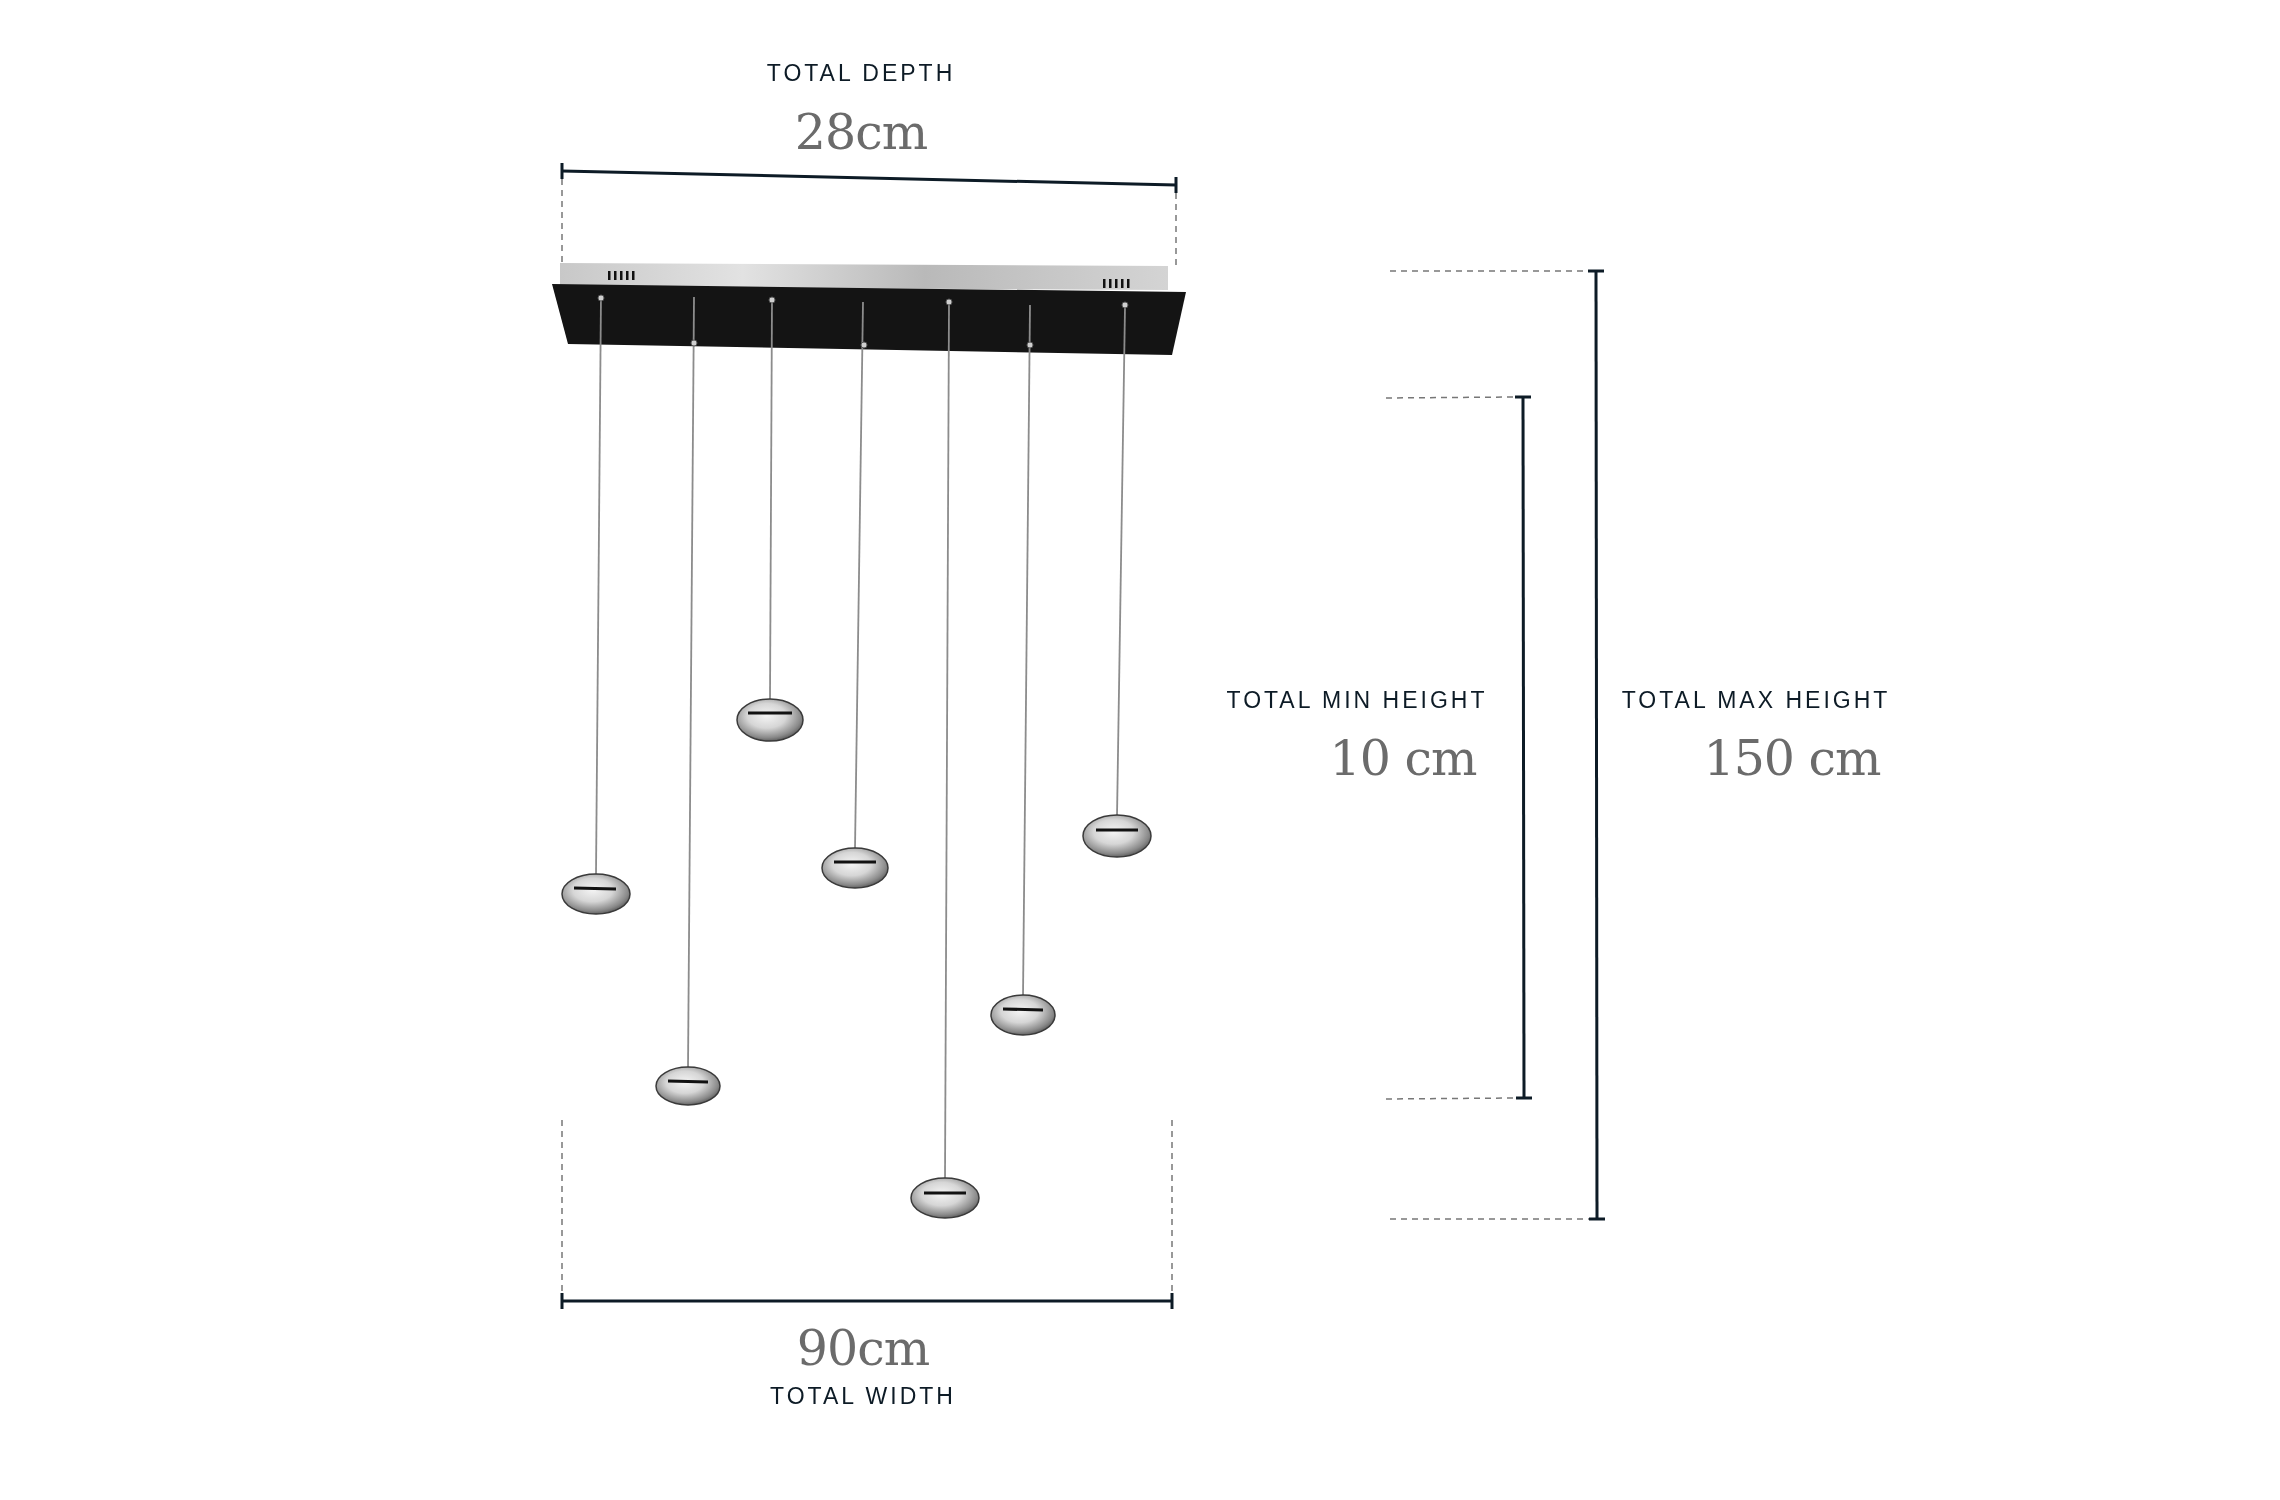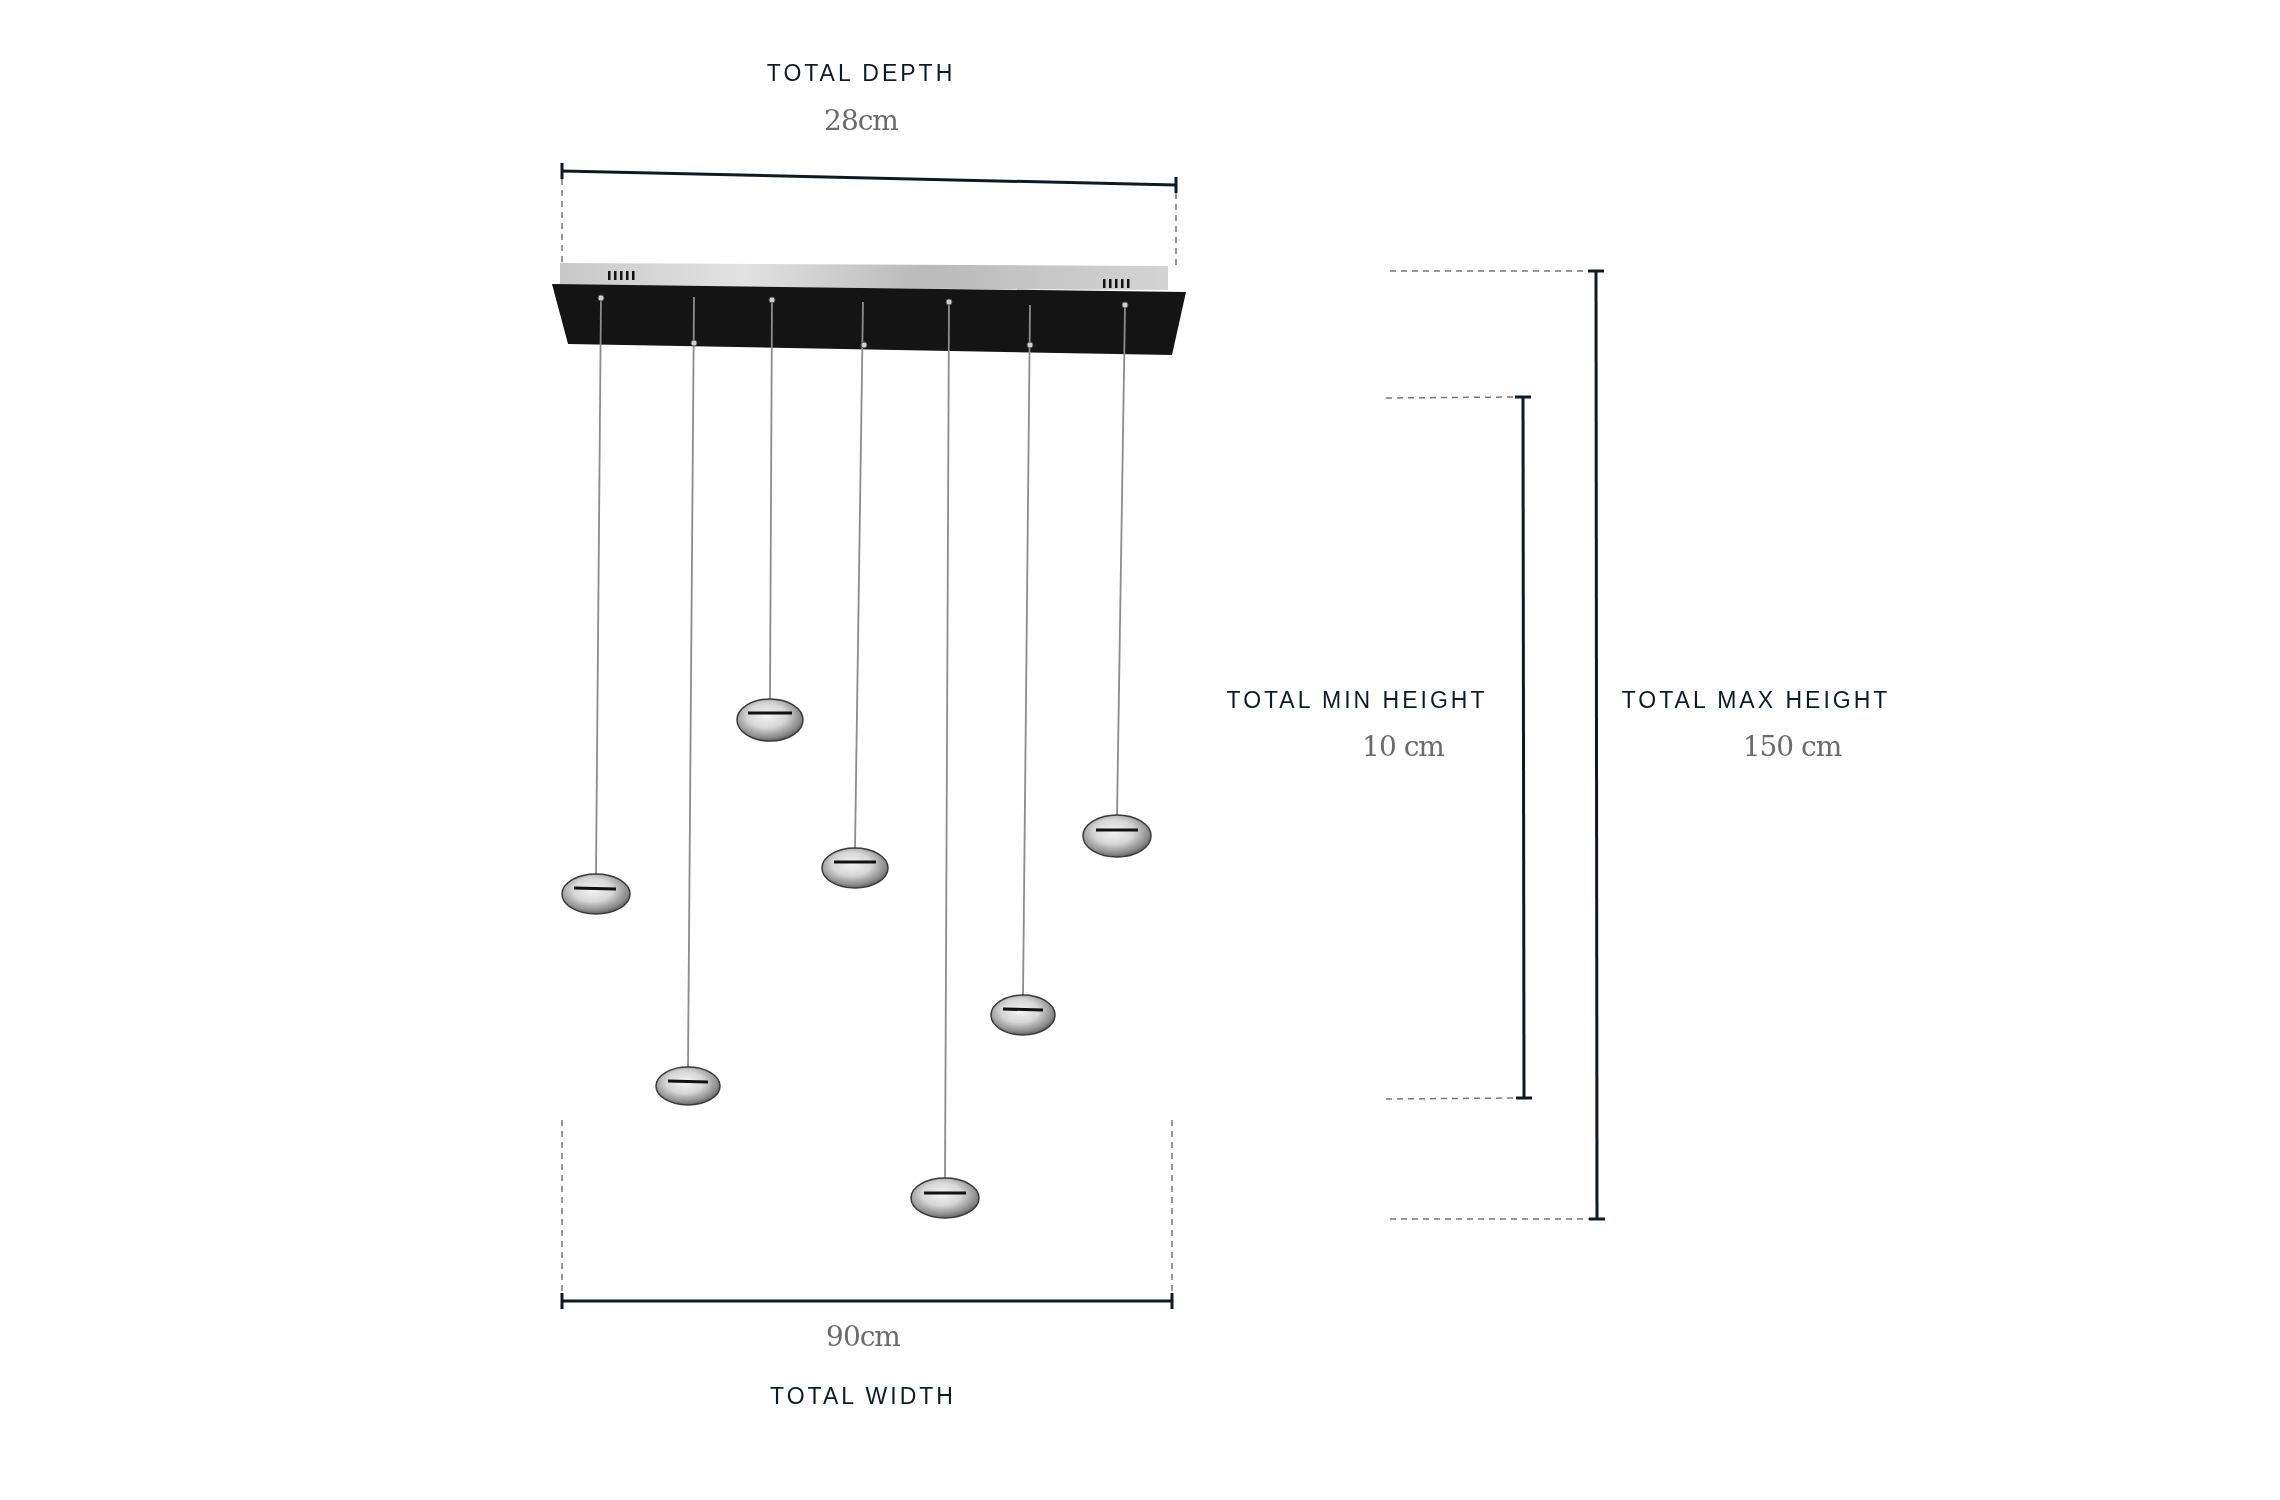--- a/index.html
+++ b/index.html
@@ -11,21 +11,21 @@
     font-size: 23px;
     letter-spacing: 3px;
     color: #0d1b26;
     text-align: center;
     white-space: nowrap;
     transform: translateX(-50%);
   }
   .value {
     position: absolute;
     font-family: "DejaVu Serif", serif;
-    font-size: 28px;
+    font-size: 49px;
     color: #6b6b6b;
     text-align: center;
     white-space: nowrap;
     transform: translateX(-50%);
     letter-spacing: -1px;
   }
   .dim-line { stroke: #0d1b26; stroke-width: 3; }
   .dash-line { stroke: #777; stroke-width: 1.5; stroke-dasharray: 6 5; }
 </style>
 </head>

